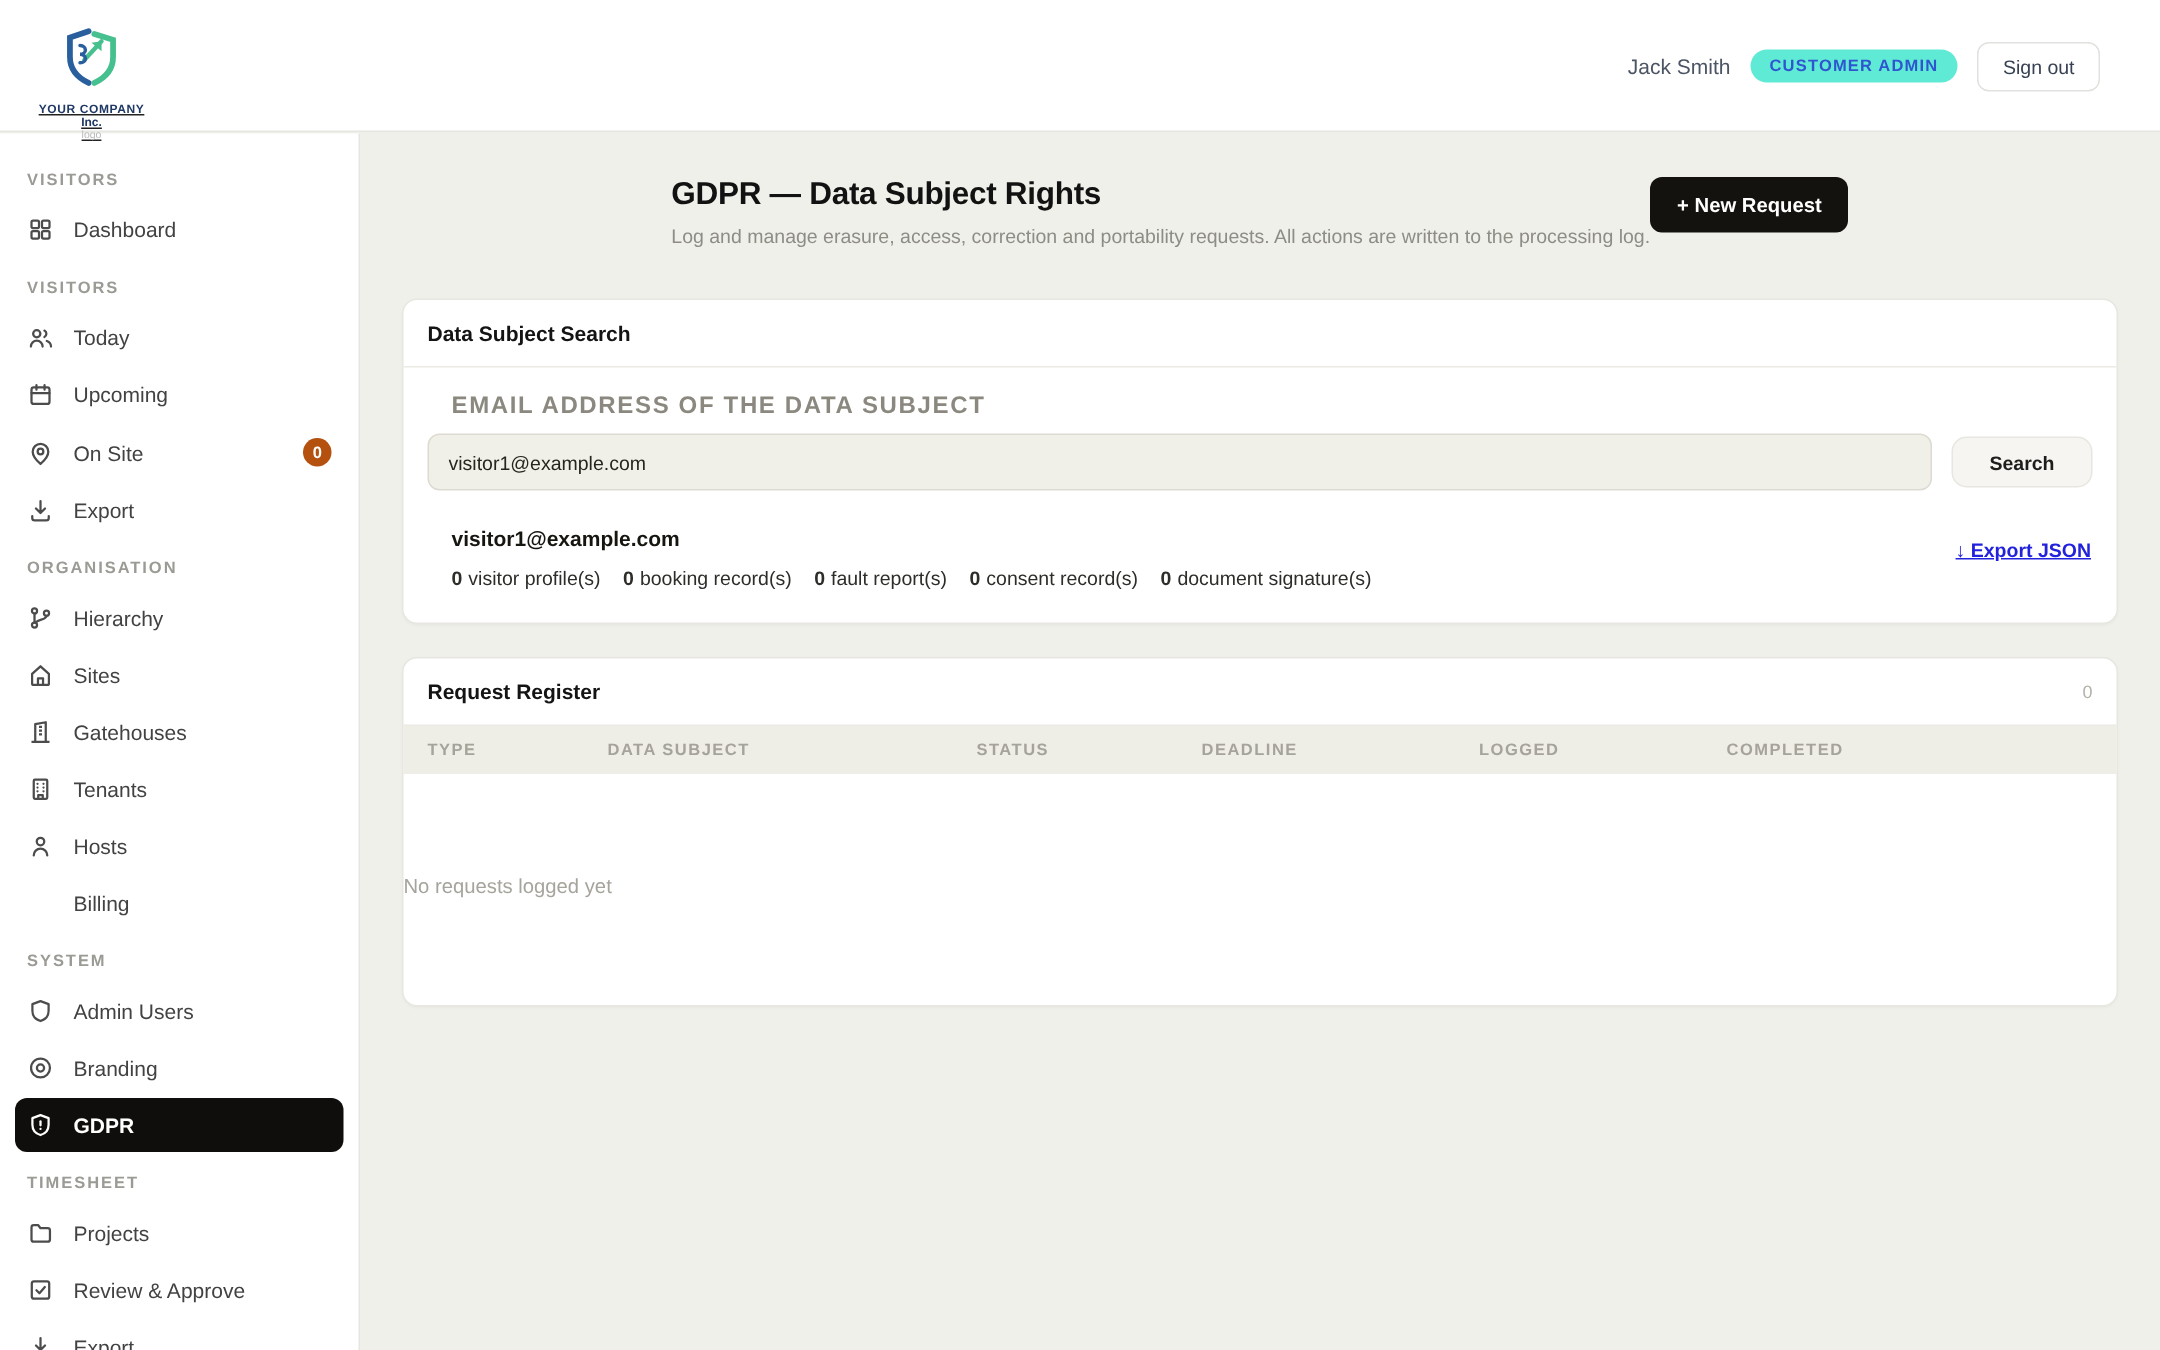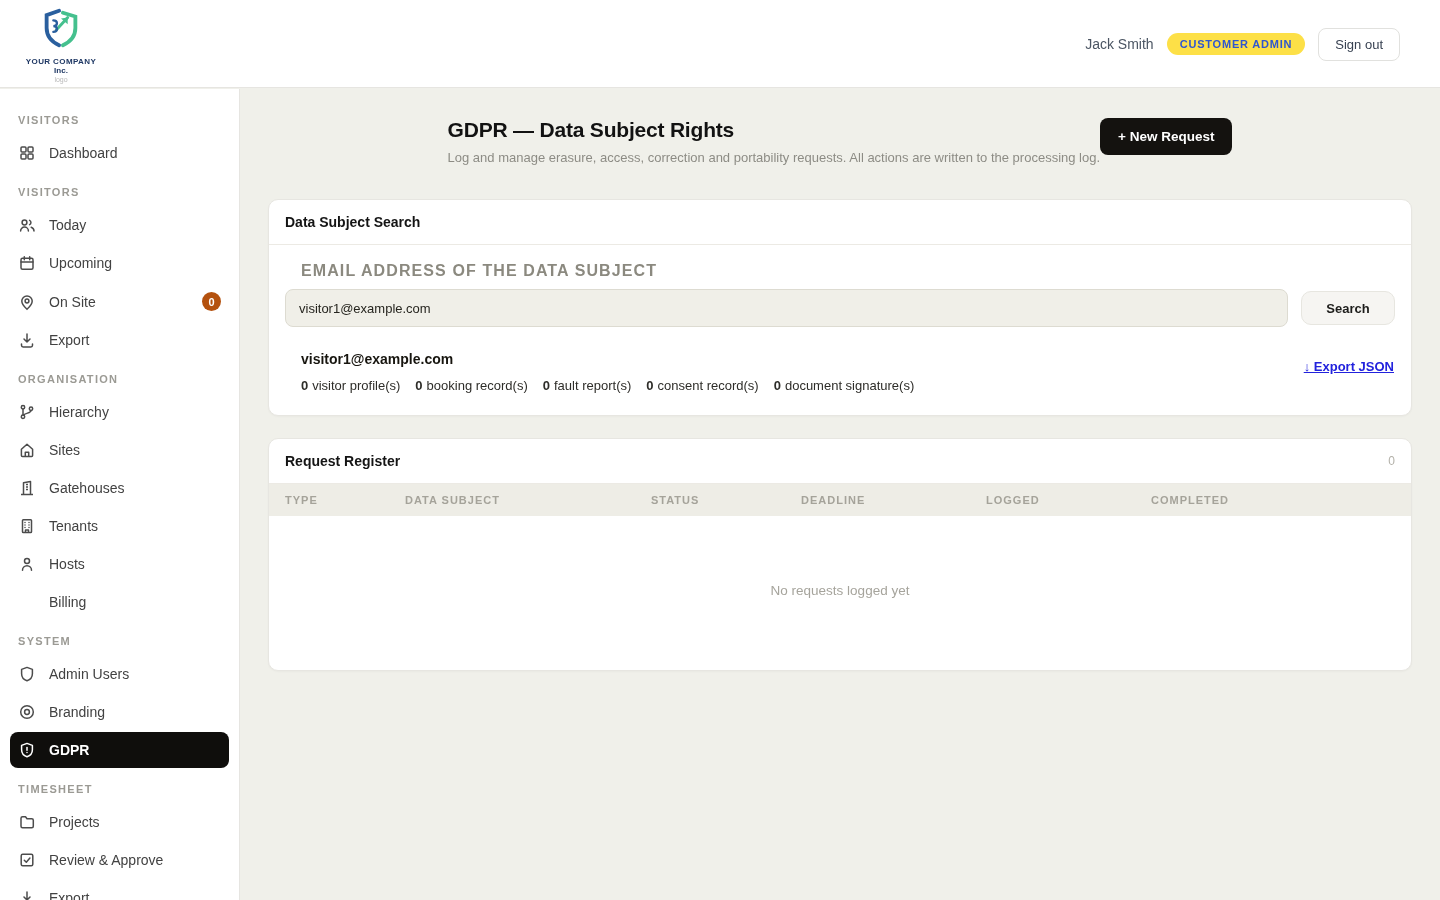--- a/index.html
+++ b/index.html
@@ -2,28 +2,28 @@
 <html><head>
 <meta charset="utf-8">
 <style>
   * { margin:0; padding:0; box-sizing:border-box; }
   html,body { width:1440px; height:900px; overflow:hidden;
     font-family:"Liberation Sans", sans-serif; background:#f0f0ea; color:#222; }
 
   
   .topbar { position:absolute; left:0; top:0; width:1440px; height:88px;
     background:#ffffff; border-bottom:1px solid #e6e5e1; z-index:5; }
-  .logo-wrap { position:absolute; left:23px; top:6px; width:76px; text-align:center; }
+  .logo-wrap { position:absolute; left:23px; top:16px; width:76px; text-align:center;text-decoration:underline; }
   .logo-name { font-size:8px; font-weight:700; color:#1f3864; letter-spacing:.4px; margin-top:1px; }
   .logo-inc  { font-size:8px; font-weight:700; color:#1f3864; }
   .logo-sub  { font-size:7px; color:#b9b9b9; margin-top:1px; }
   .topbar-right { position:absolute; right:40px; top:0; height:88px;
     display:flex; align-items:center; gap:13px; }
   .user-name { font-size:14px; color:#4b5563; }
-  .role-badge { background:#fde047; color:#2f56d0; font-size:11px; font-weight:700;
+  .role-badge { background:#5eead4; color:#2f56d0; font-size:11px; font-weight:700;
     letter-spacing:.8px; padding:5px 13px; border-radius:999px; }
   .signout-btn { background:#fff; border:1px solid #e1e1de; border-radius:8px;
     padding:8px 16px; font-size:13px; color:#374151; cursor:pointer;
     font-family:"Liberation Sans", sans-serif; }
 
   
   .sidebar { position:absolute; left:0; top:89px; width:240px; height:811px;
     background:#ffffff; border-right:1px solid #e6e5e1; overflow:hidden; padding-top:12px; }
   .side-label { padding:13px 18px 7px; font-size:11px; font-weight:700;
     letter-spacing:1.3px; color:#9b9a94; }
@@ -72,21 +72,21 @@
   .result-email { font-size:14px; font-weight:700; color:#17150f; margin-left:15px; }
   .counts { display:flex; gap:15px; margin:11px 0 0 15px; font-size:13px; color:#2e2d29; }
   .counts b { font-weight:700; margin-right:4px; }
   .export-link { font-size:13px; font-weight:600; color:#2222dd;
     text-decoration:underline; margin-top:8px; white-space:nowrap; cursor:pointer; }
 
   .card-register { margin-top:22px; }
   .table-head { display:grid; grid-template-columns:120px 246px 150px 185px 165px 1fr;
     background:#eeede6; padding:10px 16px; font-size:11px; font-weight:700;
     letter-spacing:1px; color:#a5a39a; }
-  .empty-state { padding:67px 0 72px; text-align:center; font-size:13.5px; color:#a6a49c; }
+  .empty-state { padding:67px 0 72px; text-align:left; font-size:13.5px; color:#a6a49c; }
 </style>
 </head>
 <body>
 
 <div class="topbar">
   <div class="logo-wrap">
     <svg width="46" height="46" viewBox="0 0 48 48">
       <path d="M22 5 L9 9.5 V23 c0 8.5 5.5 14.5 13 18" fill="none" stroke="#2a5f9e" stroke-width="4" stroke-linecap="round"></path>
       <path d="M26 7 l13 4 V23 c0 8.5-5.5 14.5-13 18" fill="none" stroke="#45c08e" stroke-width="4" stroke-linecap="round"></path>
       <path d="M19 25 L31 12" stroke="#45c08e" stroke-width="3" stroke-linecap="round"></path>

